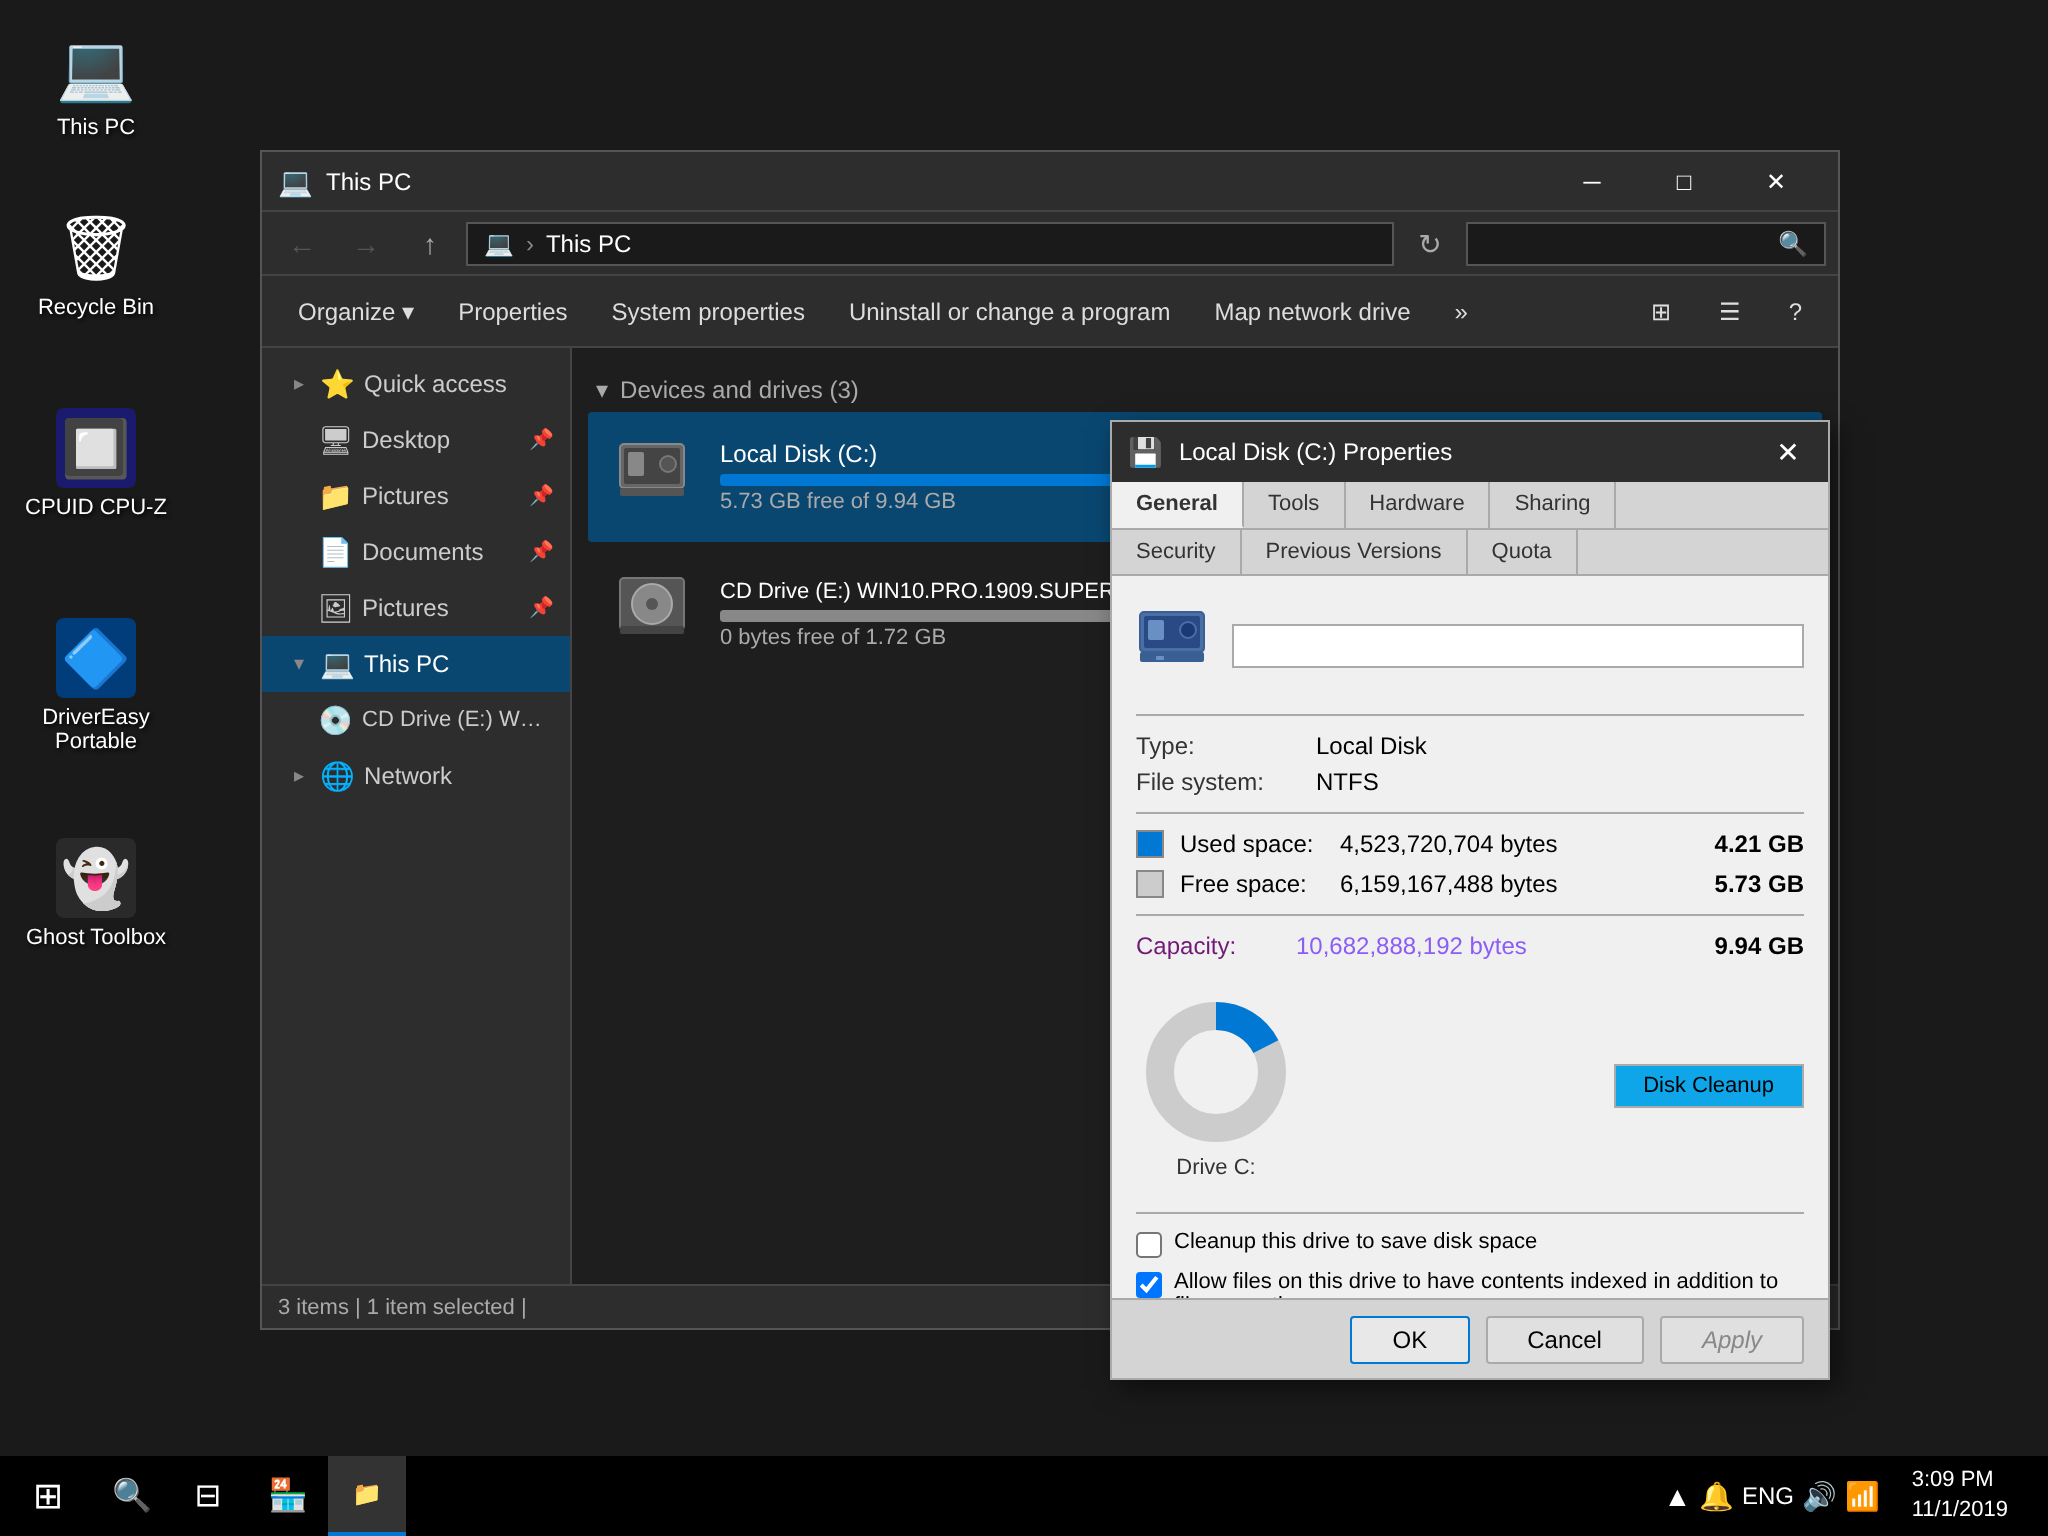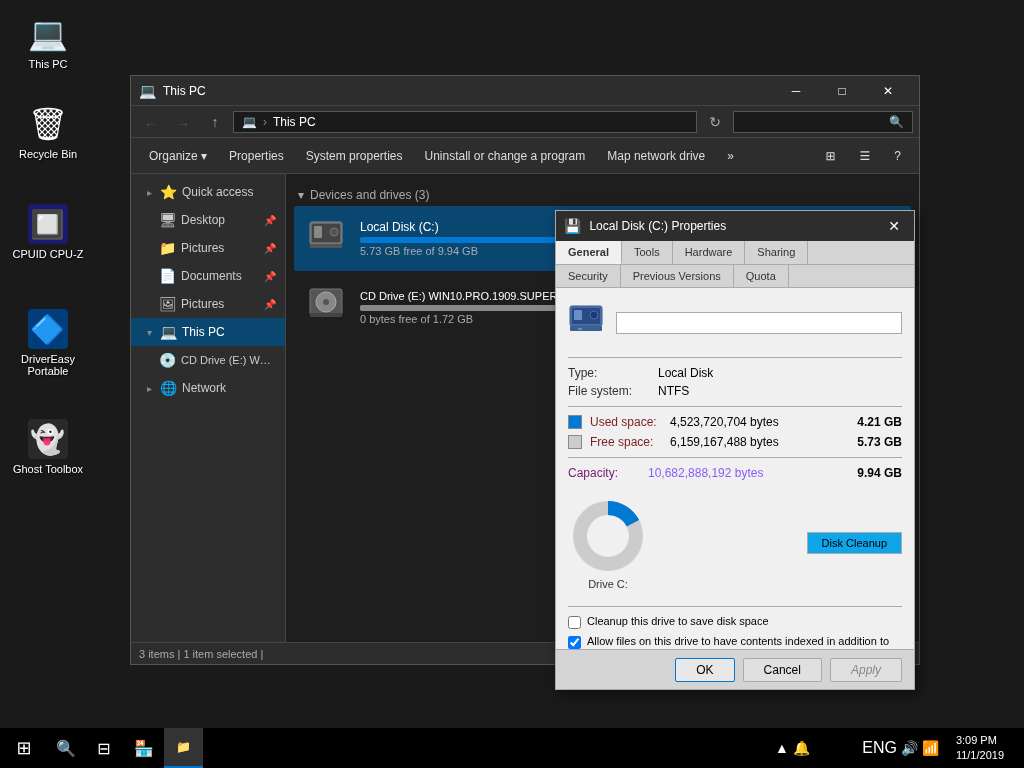--- a/index.html
+++ b/index.html
@@ -418,21 +418,21 @@
       margin-bottom: 6px;
       font-size: 12px;
     }
     .space-color {
       width: 14px;
       height: 14px;
       border: 1px solid #888;
       margin-right: 8px;
       flex-shrink: 0;
     }
-    .space-label { width: 80px; color: #7f1d1d; }
+    .space-label { width: 80px; color: #000000; }
     .space-bytes { flex: 1; color: #000; }
     .space-gb { color: #000; font-weight: 600; }
 
     
     .donut-container {
       display: flex;
       flex-direction: column;
       align-items: center;
       margin: 8px 0;
     }
@@ -791,21 +791,21 @@
   </div>
   <div class="taskbar-btn">
     <span>🏪</span>
   </div>
   <div class="taskbar-app">
     <span>📁</span>
   </div>
   <div class="taskbar-tray" style="margin-left:auto;">
     <span class="tray-icon">▲</span>
     <span class="tray-icon">🔔</span>
-    <span class="tray-icon" style="font-size:16px;margin-left:48px;">ENG</span>
+    <span class="tray-icon" style="font-size:12px;">ENG</span>
     <span class="tray-icon">🔊</span>
     <span class="tray-icon">📶</span>
     <div class="taskbar-clock">
       <div>3:09 PM</div>
       <div>11/1/2019</div>
     </div>
   </div>
 </div>
 
 </body></html>

